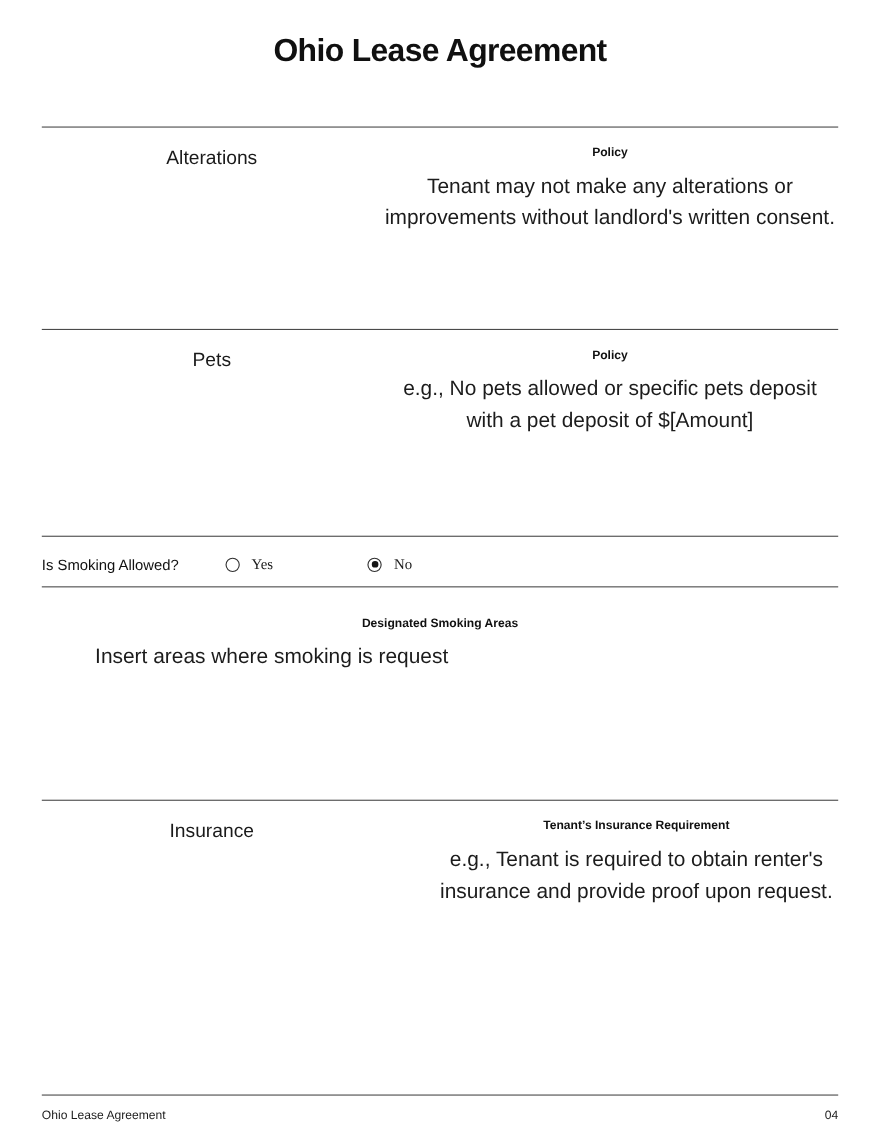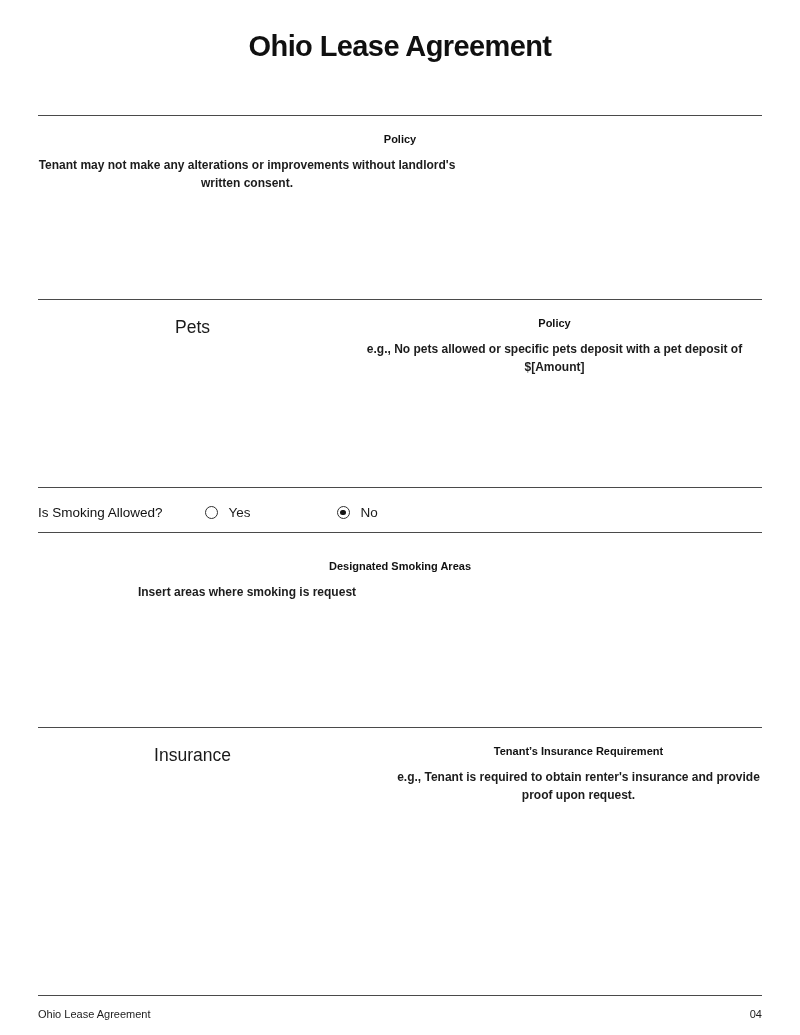--- a/index.html
+++ b/index.html
@@ -52,22 +52,22 @@
     padding-right: 0;
   }
   .field { margin-bottom: 22px; }
   .field-heading {
     font-size: 11px;
     font-weight: 700;
     color: #111;
     margin-bottom: 11px;
   }
   .field-text {
-    font-size: 12px;
-    font-weight: 700;
+    font-size: 19px;
+    font-weight: 400;
     color: #1c1c1c;
     line-height: 1.5;
     max-width: 418px;
   }
   .question-row {
     display: flex;
     align-items: center;
     border-bottom: 1px solid #4a4a4a;
     padding-bottom: 12px;
   }
@@ -107,20 +107,21 @@
     right: 2.6px;
     bottom: 2.6px;
     border-radius: 50%;
     background: #141414;
     display: none;
   }
   .radio-option[data-selected="true"] .radio-circle::after { display: block; }
   .radio-label {
     font-size: 13.5px;
     color: #1c1c1c;
+    font-family: Liberation Serif, serif;
   }
   .sub-field { margin-top: 27px; }
   .footer {
     position: absolute;
     left: 38px;
     right: 38px;
     bottom: 0;
     height: 40px;
     border-top: 1px solid #4a4a4a;
     display: flex;
@@ -134,20 +135,23 @@
 </head>
 <body>
 
 <div class="page">
 
   <h1 class="doc-title">Ohio Lease Agreement</h1>
 
   <div class="sections">
 
     <div class="section section-1">
+      <div class="section-left">
+        <h2 class="section-label">Alterations</h2>
+      </div>
       <div class="section-right">
         <div class="field">
           <div class="field-heading">Policy</div>
           <div class="field-text">Tenant may not make any alterations or improvements without landlord's written consent.</div>
         </div>
       </div>
     </div>
 
     <div class="section section-2">
       <div class="section-left">

